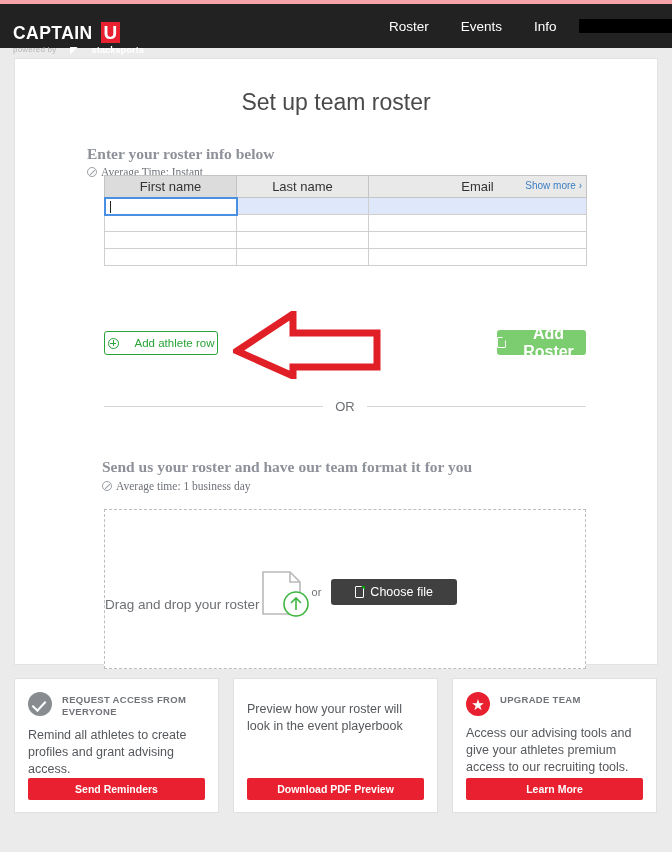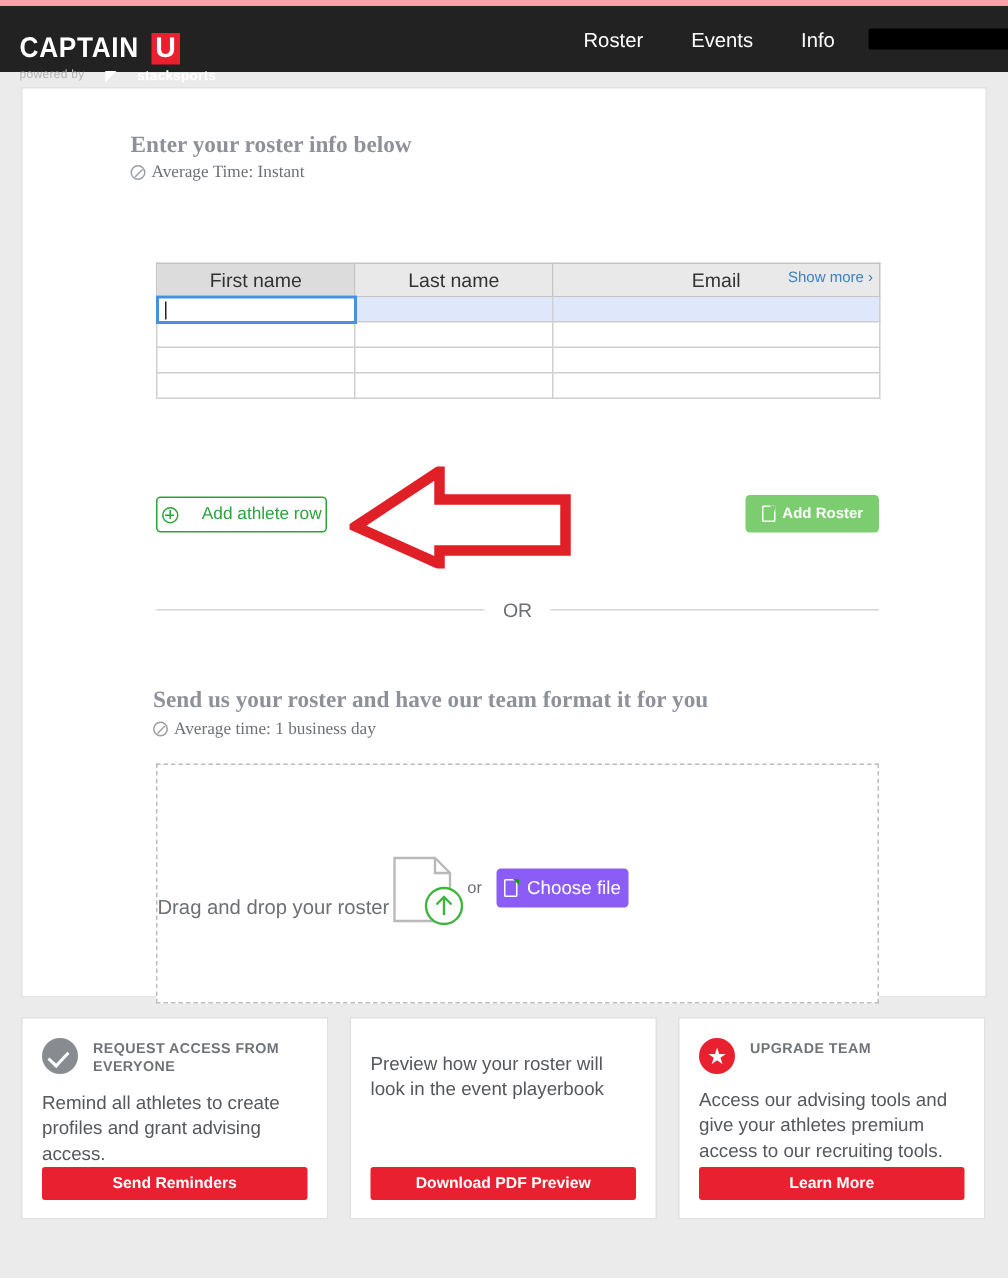--- a/index.html
+++ b/index.html
@@ -134,21 +134,21 @@
   .plus-circle::before, .plus-circle::after {
     content: ""; position: absolute; background: #2aa436;
   }
   .plus-circle::before { left: 1.5px; top: 4.5px; width: 6px; height: 1px; }
   .plus-circle::after  { top: 1.5px; left: 4.5px; height: 6px; width: 1px; }
 
   .btn-add-roster {
     position: absolute; left: 482px; top: 271px;
     width: 89px; height: 25px;
     background: #7ccd6f; color: #fff; border: none; border-radius: 3px;
-    font-size: 10px; font-weight: bold; cursor: pointer;
+    font-size: 16px; font-weight: bold; cursor: pointer;
     display: flex; align-items: center; justify-content: center; gap: 5px;
   }
   .doc-ico {
     width: 9px; height: 11px; border: 1.3px solid #fff; flex: none;
     position: relative; border-radius: 1px;
   }
   .doc-ico::after {
     content: ""; position: absolute; right: -1.3px; top: -1.3px;
     border-left: 4px solid transparent; border-top: 4px solid #7ccd6f;
   }
@@ -186,22 +186,22 @@
     border: 1px dashed #bdbdbd; background: #fff;
     display: flex; flex-direction: row; align-items: center;
   }
   .dz-text { margin-top: 30px; font-size: 13.5px; color: #6d7074; }
   .dz-icon { margin-top: 12px; position: relative; width: 52px; height: 50px; }
   .dz-or-row {
     margin-top: 6px; display: flex; align-items: center; gap: 10px;
   }
   .dz-or { font-size: 11px; color: #6d7074; }
   .btn-choose-file {
-    background: #8b5cf6; color: #fff; border: none; border-radius: 3px;
-    height: 26px; padding: 0 5px; font-size: 12.5px; cursor: pointer;
+    background: #404040; color: #fff; border: none; border-radius: 3px;
+    height: 26px; padding: 0 24px; font-size: 12.5px; cursor: pointer;
     display: flex; align-items: center; gap: 6px;
   }
   .doc-ico-w {
     width: 9px; height: 12px; border: 1.3px solid #fff; flex: none;
     position: relative; border-radius: 1px;
   }
   .doc-ico-w::after {
     content: ""; position: absolute; right: -1.3px; top: -1.3px;
     border-left: 4px solid transparent; border-top: 4px solid #0aa00a;
   }
@@ -270,20 +270,21 @@
     <a class="nav-link">Info</a>
     <div class="nav-user">
       <div class="redact-bar"></div>
 
     </div>
   </div>
 </div>
 
 <div class="main-card">
 
+  <h1 class="page-title">Set up team roster</h1>
 
   <div class="section-head">Enter your roster info below</div>
   <div class="avg-time">
     <span class="clock-ico"></span>
     <span>Average Time: Instant</span>
   </div>
 
   <table class="roster-table">
     <thead>
       <tr>

